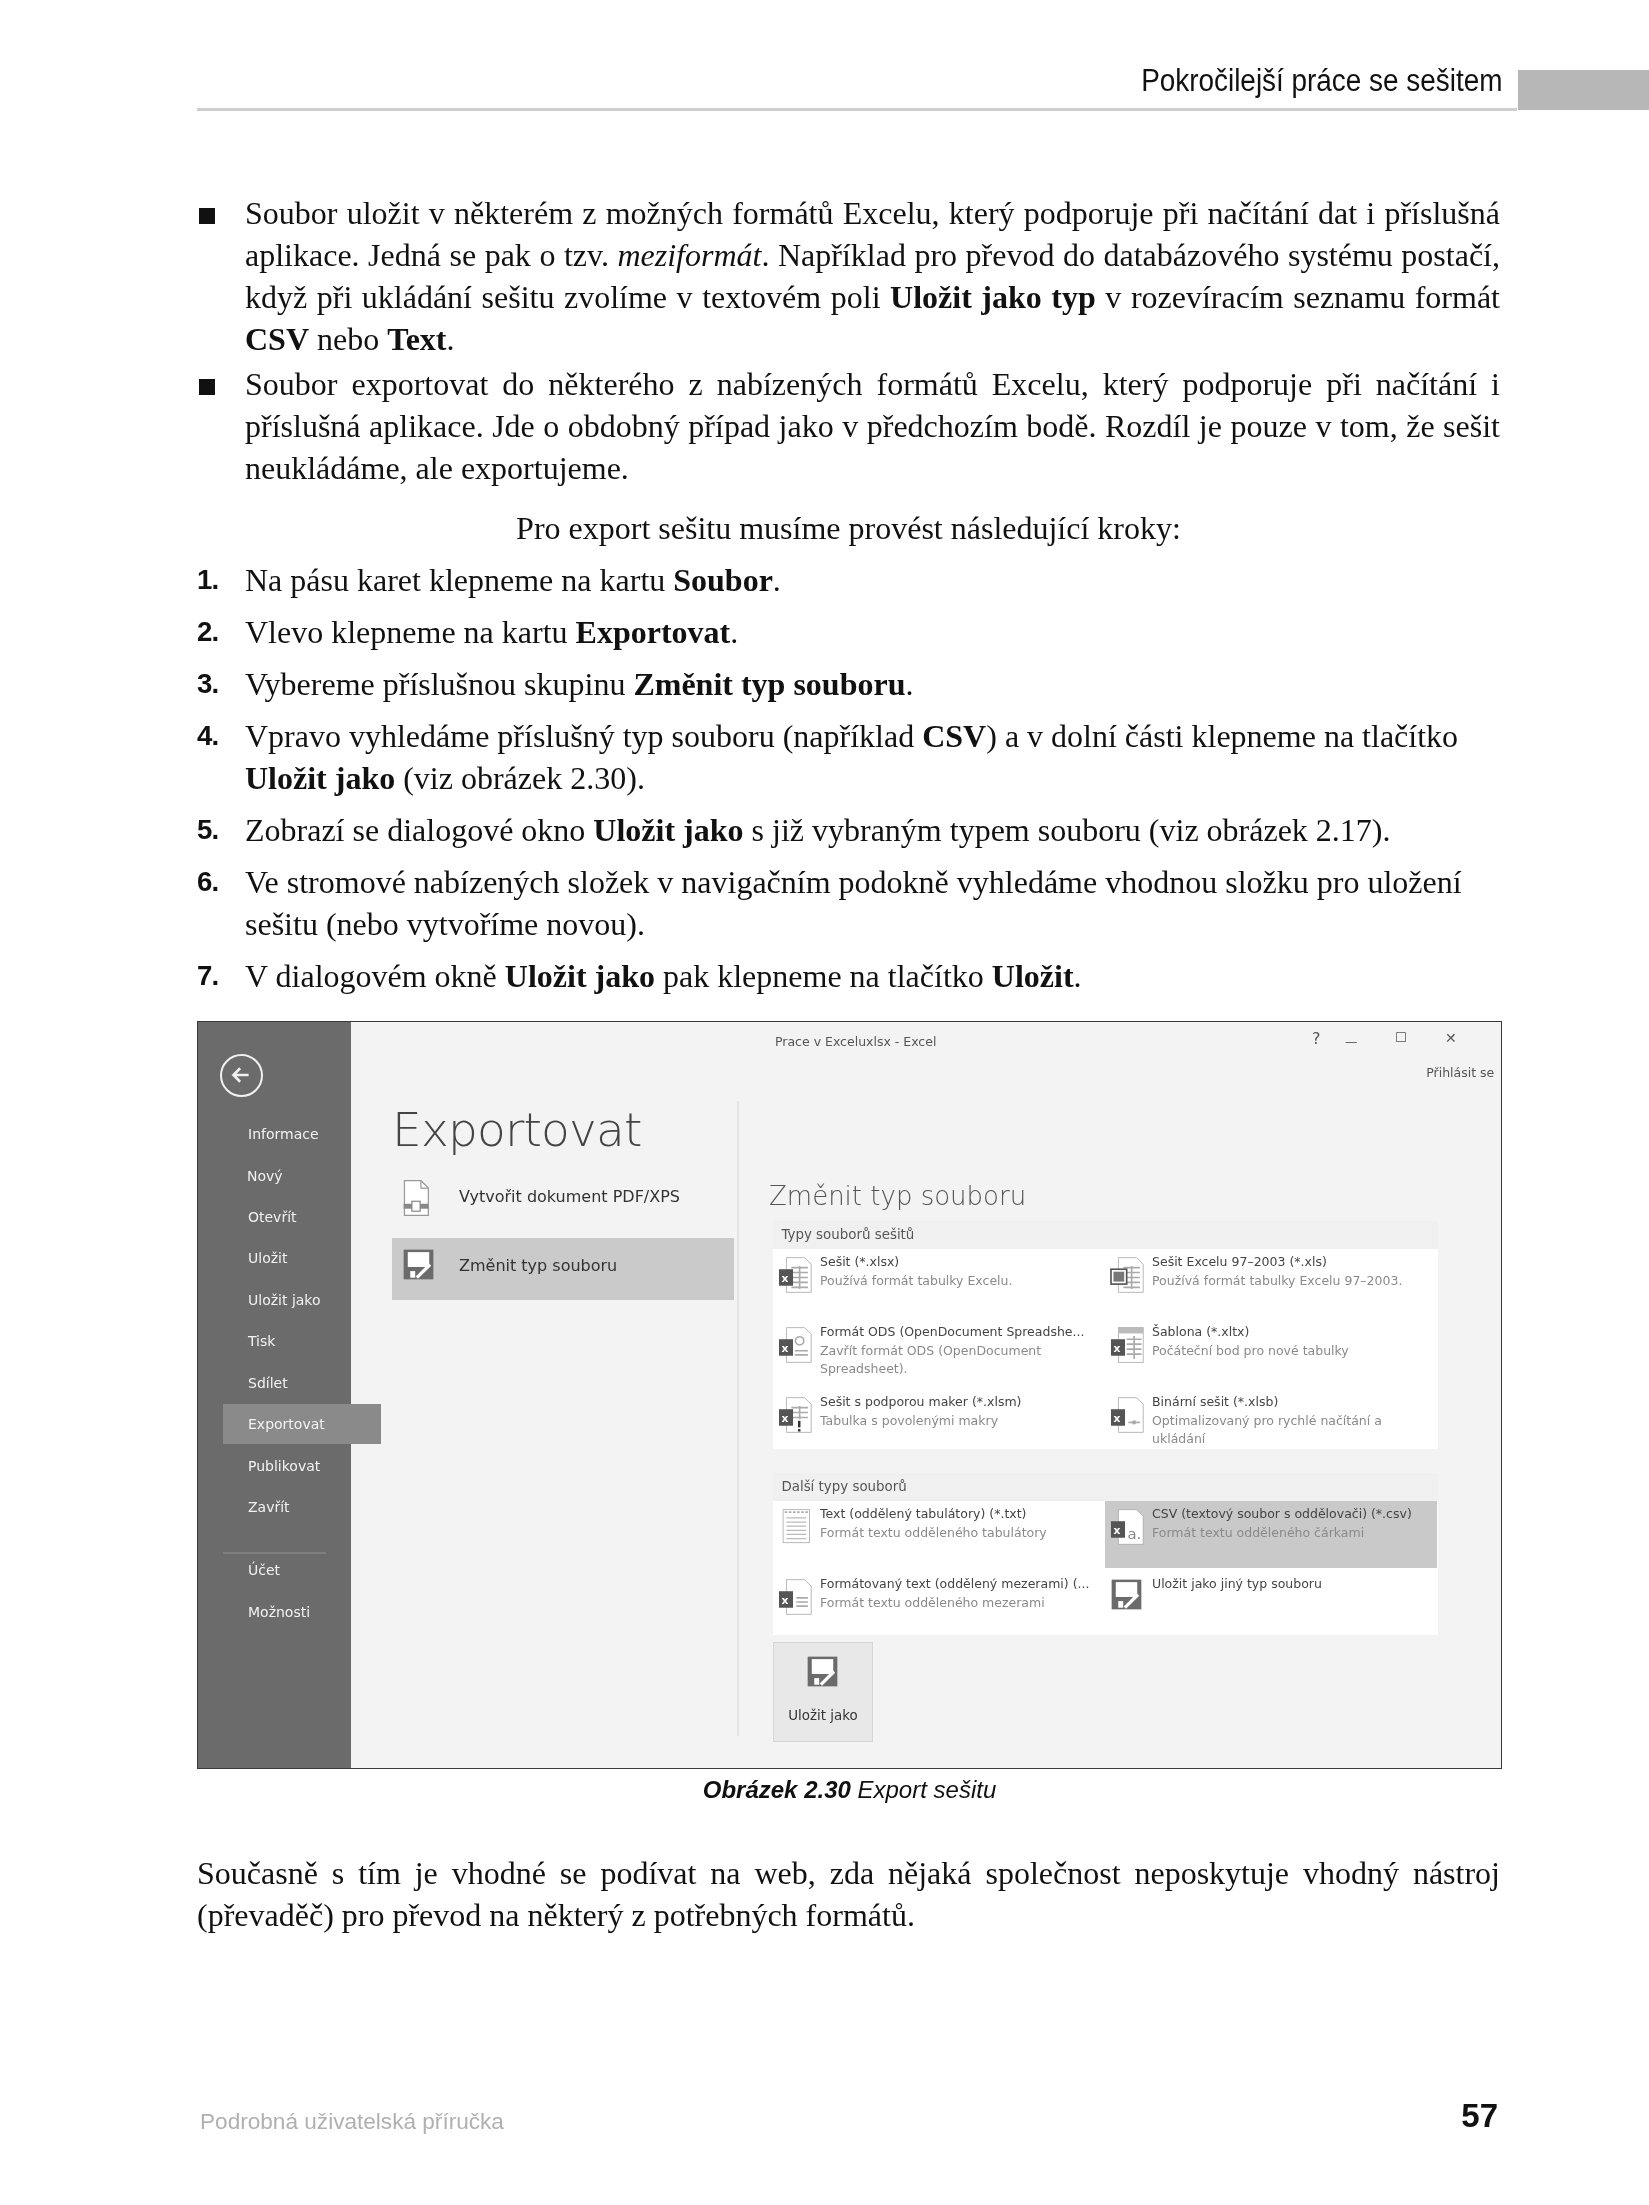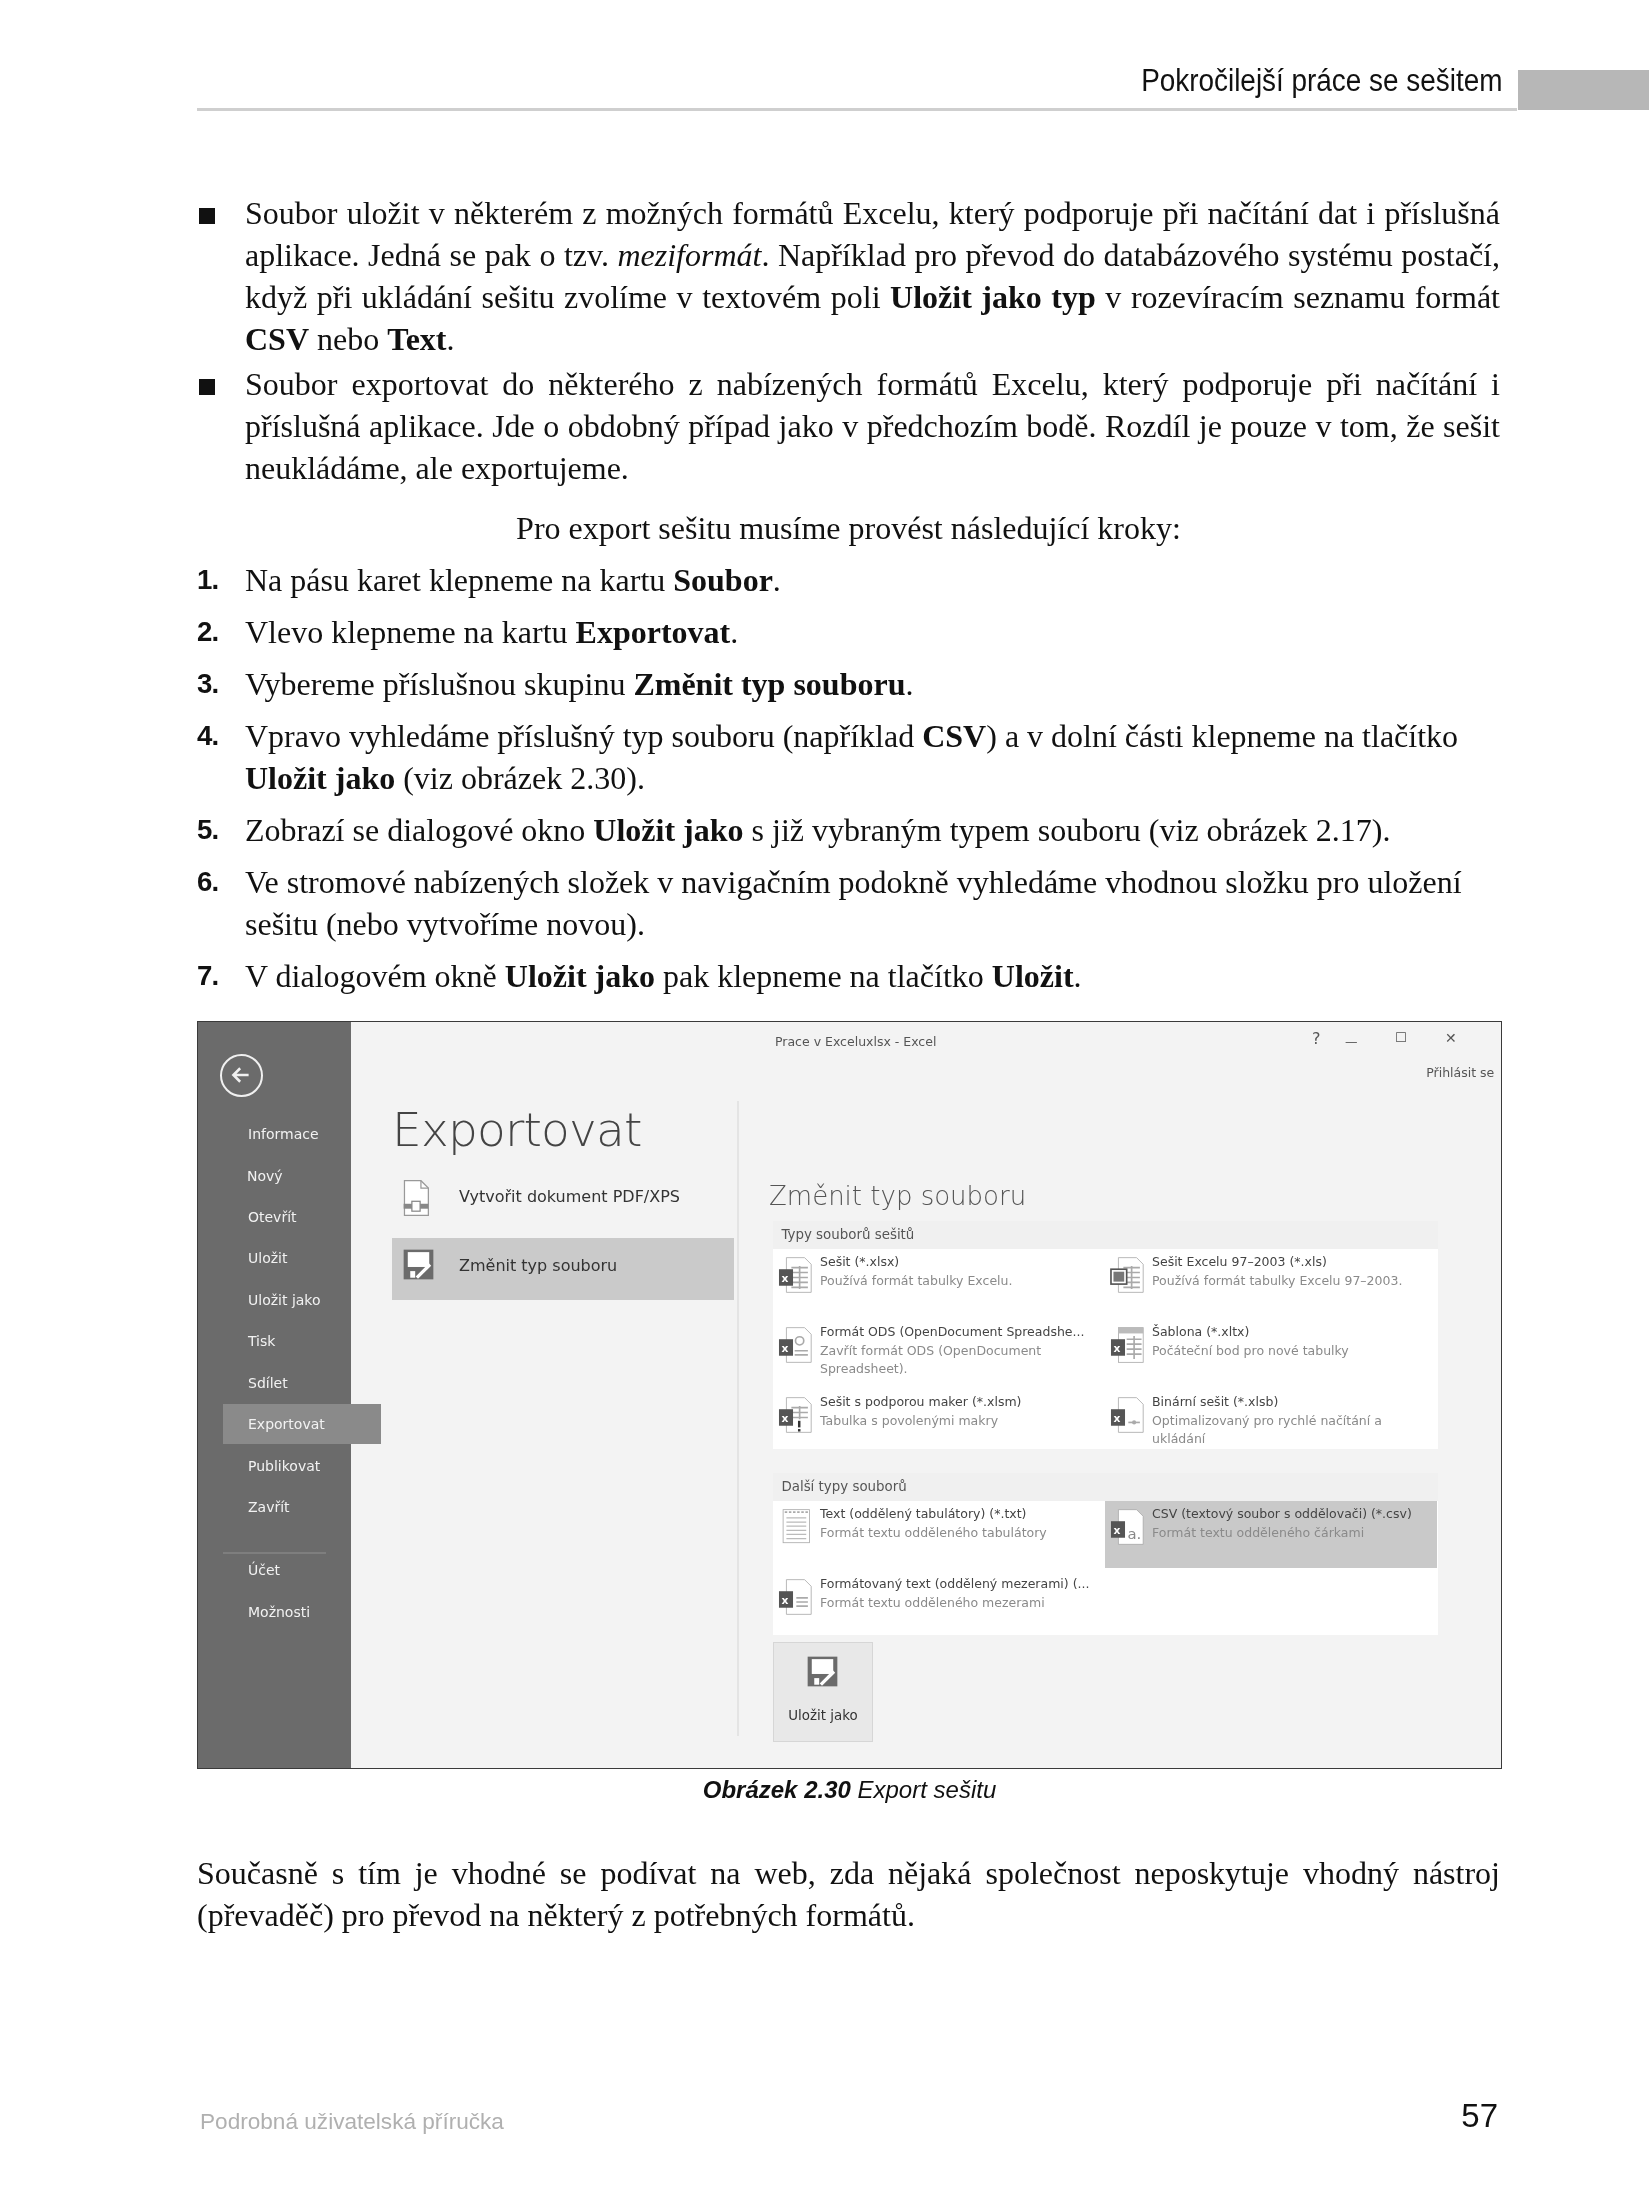--- a/index.html
+++ b/index.html
@@ -59,21 +59,21 @@
   .saveas-btn .icon { position: absolute; left: 32px; top: 11.7px; }
   .saveas-btn .label { position: absolute; left: 0; width: 100%; top: 65px; text-align: center; font-size: 13.4px; color: #333; }
 
   
   .caption { position: absolute; left: 197px; width: 1305px; top: 1776px; text-align: center; font-family: "Liberation Sans", sans-serif; font-size: 24px; }
   .caption .cap-label { font-weight: bold; font-style: italic; }
   .caption .cap-text { font-style: italic; }
 
   
   .footer-left { position: absolute; left: 200px; top: 2109px; font-family: "Liberation Sans", sans-serif; font-size: 22.6px; color: #b0b0b0; }
-  .page-number { position: absolute; right: 152px; top: 2097px; font-family: "Liberation Sans", sans-serif; font-weight: normal; font-size: 33px; color: #111; }
+  .page-number { position: absolute; right: 152px; top: 2097px; font-family: "Liberation Sans", sans-serif; font-weight: bold; font-size: 33px; color: #111; }
 </style>
 </head>
 <body>
 
 <div class="run-header">
   <div class="title">Pokročilejší práce se sešitem</div>
   <div class="tab"></div>
   <div class="rule"></div>
 </div>
 
@@ -268,20 +268,30 @@
             <path d="M10 2h22l8 8v34H10z" fill="#fff" stroke="#aaa"></path>
             <g stroke="#aaa" stroke-width="2">
               <path d="M22 24h14M22 29h14M22 34h14"></path>
             </g>
             <rect x="1" y="16" width="17" height="20" fill="#555"></rect>
             <text x="4" y="32" font-size="13" fill="#fff" font-family="DejaVu Sans, sans-serif" font-weight="bold">x</text>
           </svg></span>
       <span class="name">Formátovaný text (oddělený mezerami) (...</span>
       <span class="desc">Formát textu odděleného mezerami</span>
     </div>
+    <div class="ft-item" style="left: 332px; top: 70px;">
+      <span class="icon"><svg width="33" height="33" viewBox="0 0 40 40">
+            <rect x="2" y="2" width="36" height="36" fill="#6b6b6b"></rect>
+            <rect x="7" y="5" width="26" height="18" fill="#fff"></rect>
+            <rect x="10" y="28" width="6" height="8" fill="#fff"></rect>
+            <path d="M18 36l16-16" stroke="#fff" stroke-width="4"></path>
+          </svg></span>
+      <span class="name">Uložit jako jiný typ souboru</span>
+      <span class="desc"></span>
+    </div>
   </div>
 
   <div class="saveas-btn">
     <span class="icon"><svg width="33" height="33" viewBox="0 0 40 40">
           <rect x="2" y="2" width="36" height="36" fill="#6b6b6b"></rect>
           <rect x="7" y="5" width="26" height="18" fill="#fff"></rect>
           <rect x="10" y="28" width="6" height="8" fill="#fff"></rect>
           <path d="M18 36l16-16" stroke="#fff" stroke-width="4"></path>
         </svg></span>
     <span class="label">Uložit jako</span>

